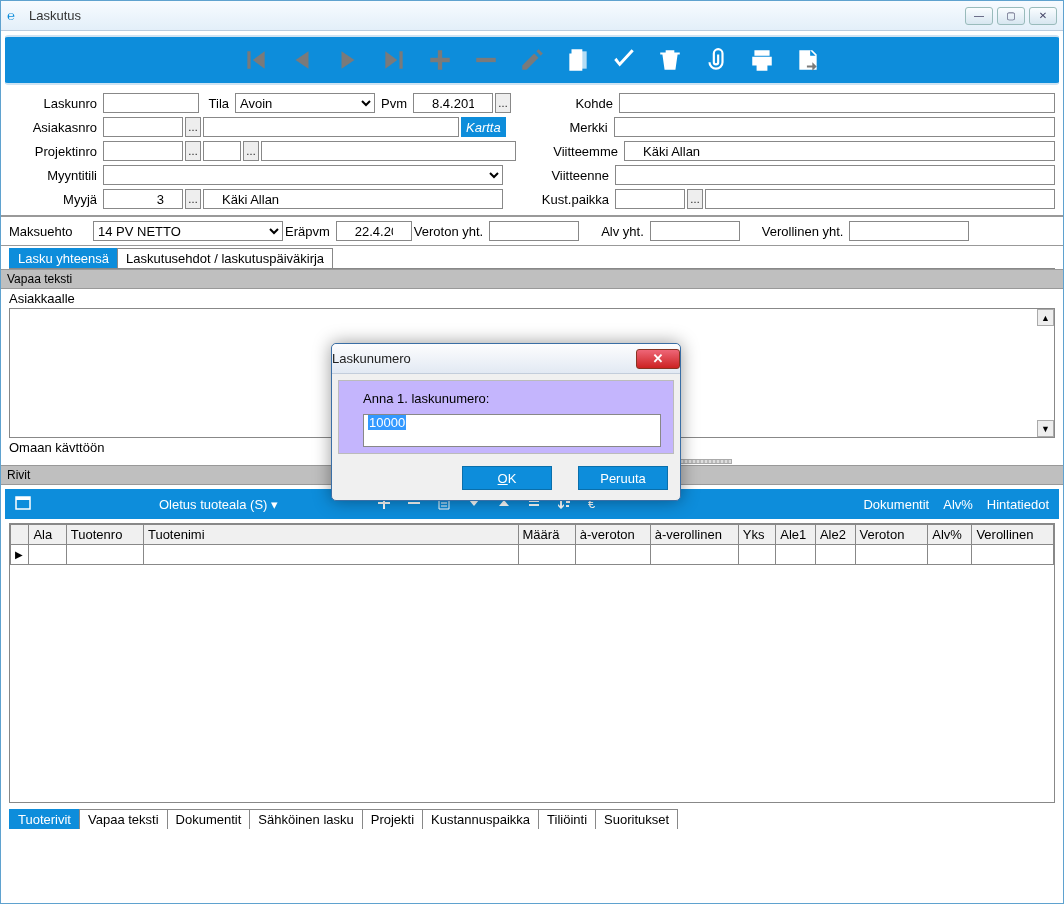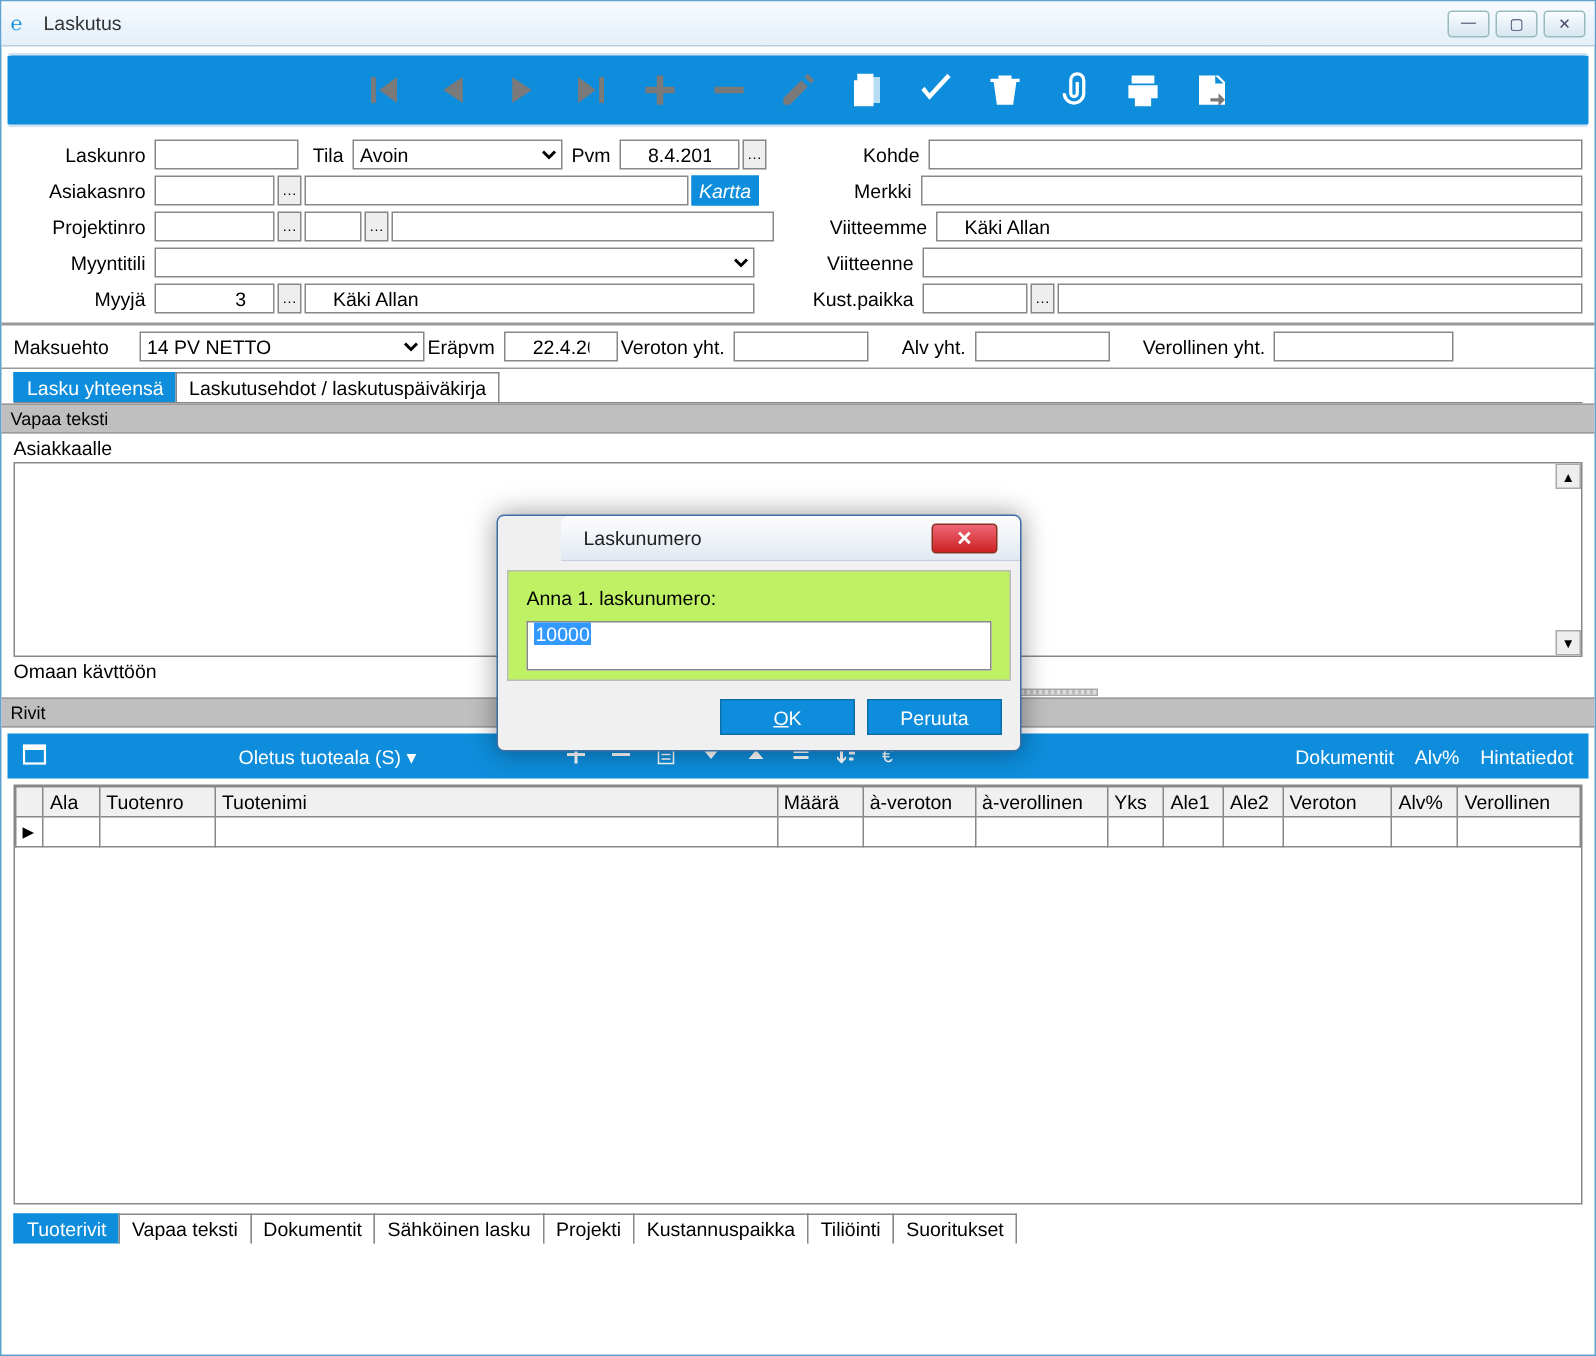--- a/index.html
+++ b/index.html
@@ -37,27 +37,27 @@
   .rt-link { color:#ffffff; }
   .grid-wrap { margin:0 8px; border:1px solid #888; height:280px; background:#fff; overflow:hidden;}
   table.grid { border-collapse:collapse; width:100%; }
   table.grid th, table.grid td { border:1px solid #888; height:20px; padding:0 4px; font-weight:normal; text-align:left; background:#fff;}
   table.grid th { background:#f0f0f0;}
   .row-marker { width:14px; text-align:center; font-size:10px;}
   .bottom-tabs { display:flex; margin:6px 8px 0 8px;}
   .bottom-tabs .tab { font-size:13px;}
   
   .modal { position:absolute; left:330px; top:342px; width:350px; background:#f0f0f0; border:1px solid #3a6ea5; box-shadow:0 0 18px rgba(0,0,0,0.4); padding-bottom:10px; border-radius:5px;}
-  .modal-title { height:30px; background:linear-gradient(#fdfdfe,#e2e9f3); border-bottom:1px solid #c3cddb; display:flex; align-items:center; padding:0 15px; border-radius:5px 5px 0 0;margin-left:42px;}
+  .modal-title { height:30px; background:linear-gradient(#fdfdfe,#e2e9f3); border-bottom:1px solid #c3cddb; display:flex; align-items:center; padding:0 0; border-radius:5px 5px 0 0;}
   .modal-title span { flex:1; color:#222;}
   .modal-close { width:44px; height:20px; background:linear-gradient(#e67,#c22); border:1px solid #832; border-radius:3px; color:#fff; display:flex;align-items:center;justify-content:center; font-weight:bold;}
-  .modal-body { padding:10px 12px 6px 12px; border:1px solid #bbb; margin:6px; background:#bef264;}
+  .modal-body { padding:10px 12px 6px 24px; border:1px solid #bbb; margin:6px; background:#c4b5fd;}
   .modal-input { width:100%; border:1px solid #888; height:33px; background:#fff; padding:0 4px; margin-top:8px;}
   .modal-input .seltext { background:#3399ff; color:#fff; padding:0 1px;}
-  .modal-btns { display:flex; justify-content:flex-end; gap:8px; padding:6px 12px 0 0;}
+  .modal-btns { display:flex; justify-content:flex-end; gap:26px; padding:6px 12px 0 0;}
   .mbtn { width:90px; height:24px; background:#0d8ddb; color:#fff; border:1px solid #0a6fab; }
   .rt-icon svg { width:16px; height:16px; fill:#fff;}
 </style>
 </head>
 <body>
 
 <div class="window">
 
   <div class="titlebar">
     <span class="app-icon">℮</span>

